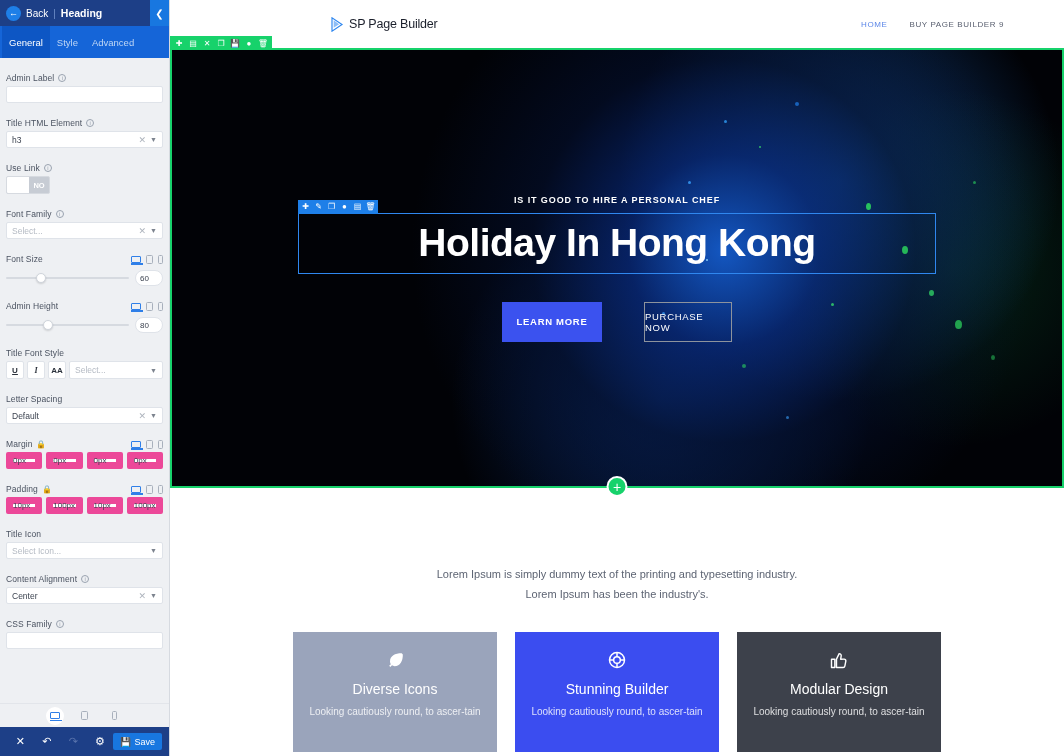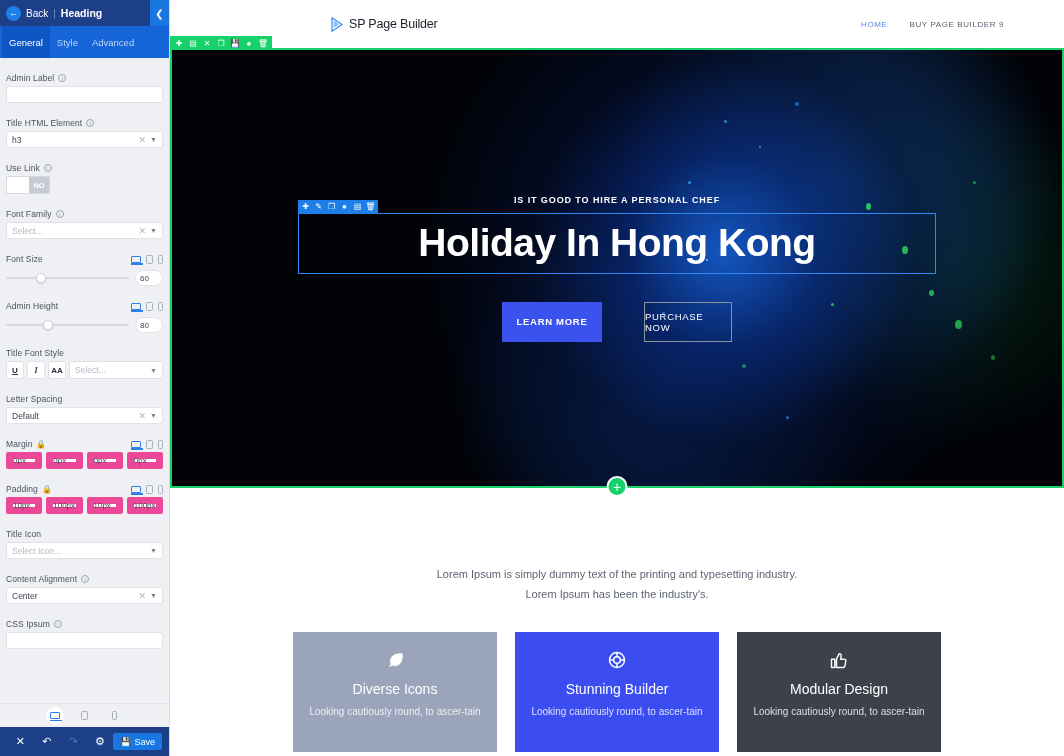--- a/index.html
+++ b/index.html
@@ -467,21 +467,21 @@
         </div>
         <div class="select">
           <span class="sv">Center</span>
           <span class="sx">✕</span>
           <span class="scar">▼</span>
         </div>
       </div>
 
       <div class="fld">
         <div class="fld-label">
-          <span class="lbl-txt">CSS Ipsum</span>
+          <span class="lbl-txt">CSS Family</span>
           <i class="info-i">i</i>
         </div>
         <div class="inp blank"></div>
       </div>
 
     </div>
 
     <div class="sb-footer-resp">
       <span class="respbtn on">
         <span class="resp-ic desk"></span>

